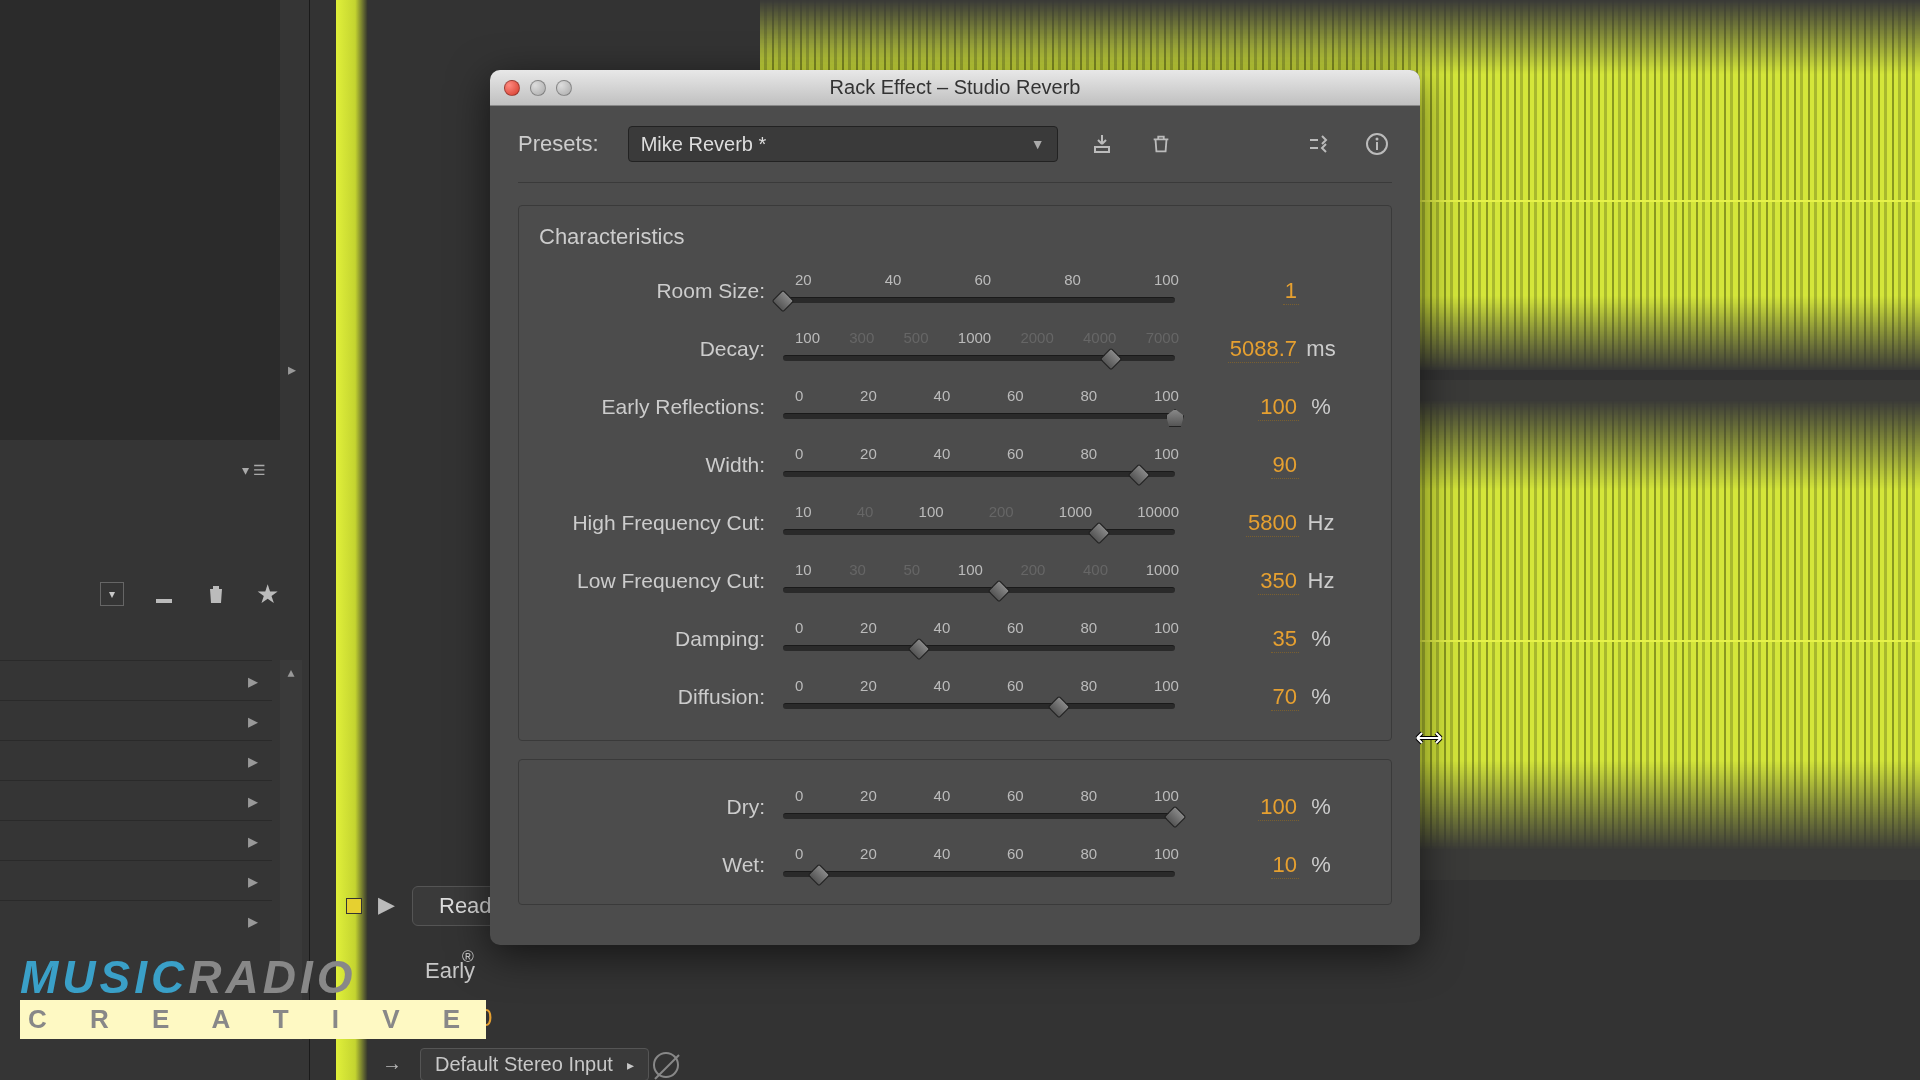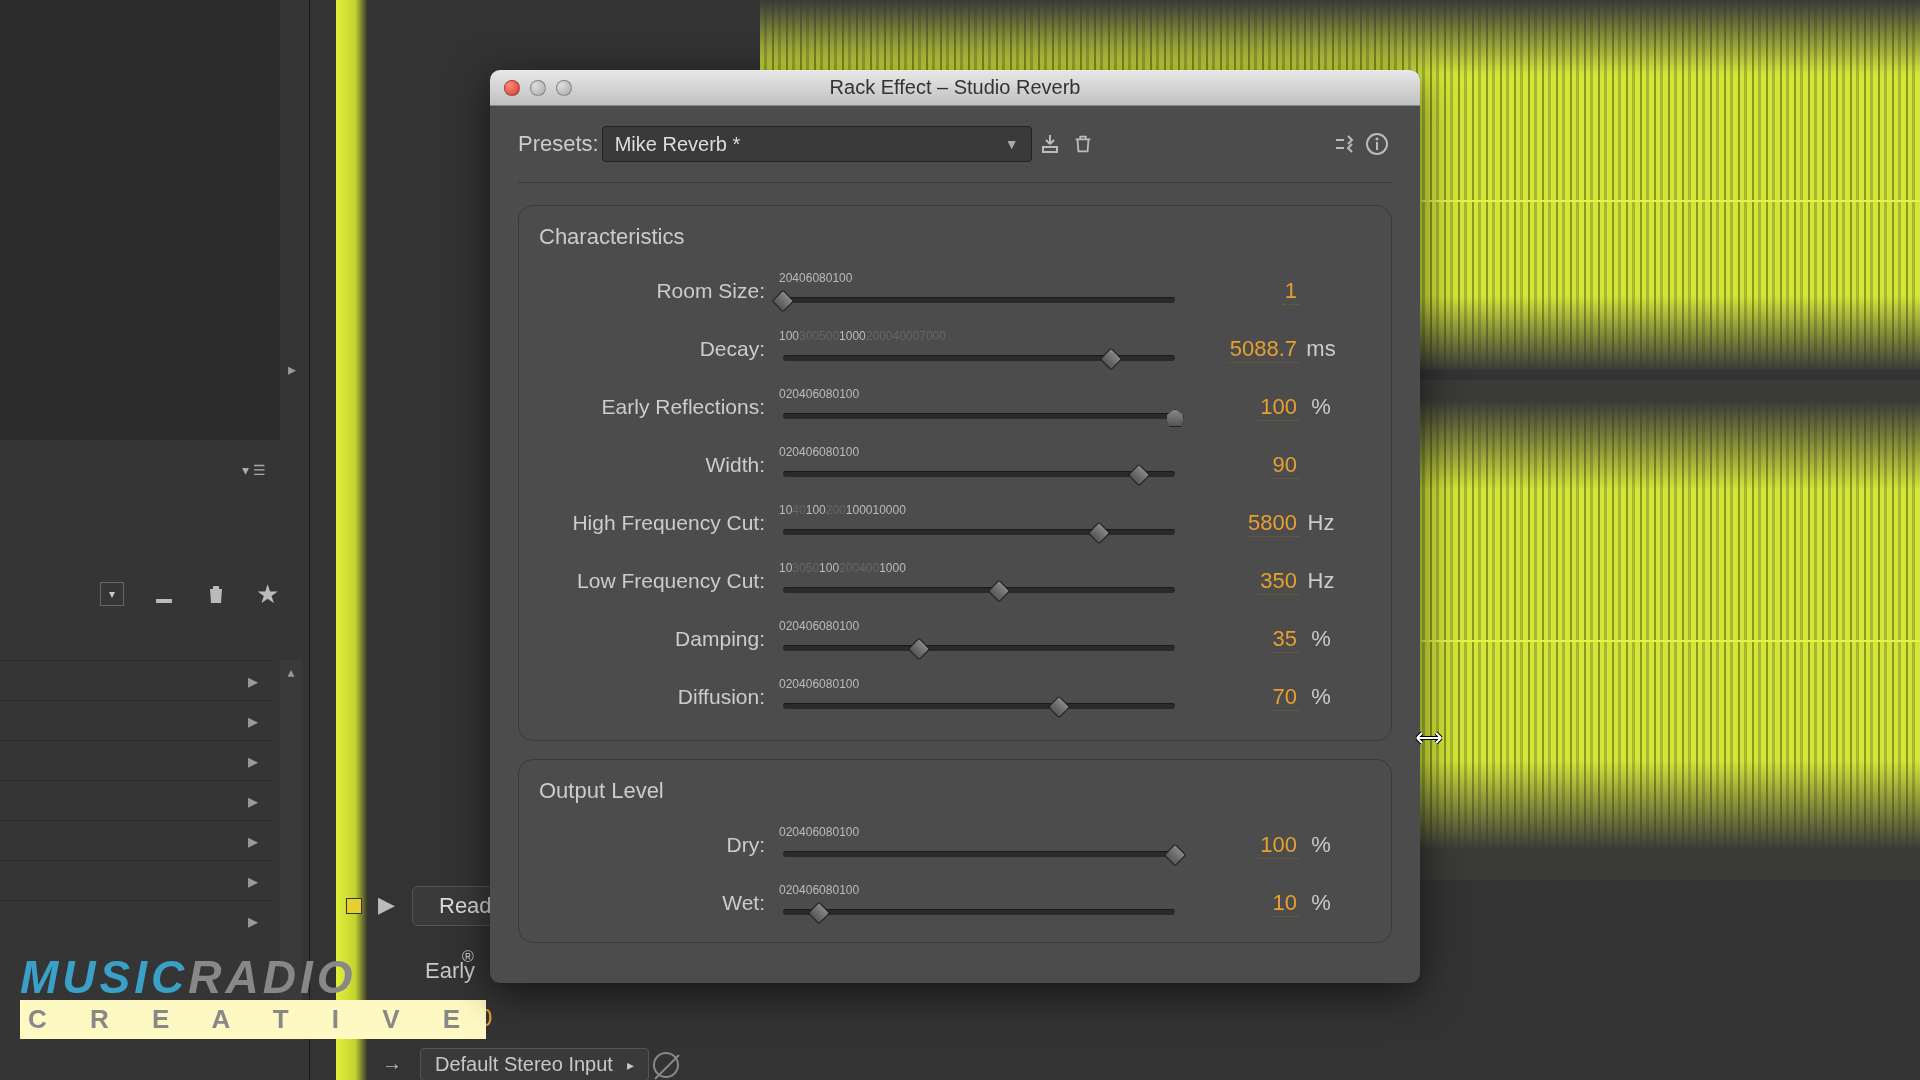--- a/index.html
+++ b/index.html
@@ -198,21 +198,21 @@
     text-align: center;
     color: #333;
     font-size: 20px;
     pointer-events: none;
   }
   .dialog-body {
     padding: 20px 28px 22px 28px;
   }
   .preset-row {
     display: flex; align-items: center;
-    gap: 3px;
+    gap: 29px;
     padding-bottom: 20px;
     border-bottom: 1px solid #3a3a3a;
     margin-bottom: 22px;
   }
   .preset-row .label { font-size: 22px; color: #ccc; }
   .preset-select {
     flex: 0 0 430px;
     height: 36px;
     background: #3a3a3a;
     border: 1px solid #222;
@@ -226,21 +226,21 @@
   .icon-btn {
     width: 30px; height: 30px;
     display: flex; align-items: center; justify-content: center;
     fill: #bbb;
     cursor: pointer;
   }
   .spacer { flex: 1; }
 
   .section {
     border: 1px solid #3a3a3a;
-    border-radius: 15px;
+    border-radius: 4px;
     padding: 18px 20px 14px 20px;
     margin-bottom: 18px;
     position: relative;
   }
   .section-title {
     font-size: 22px;
     color: #ccc;
     margin-bottom: 12px;
   }
   .param-row {
@@ -254,24 +254,24 @@
     padding-right: 14px;
     font-size: 21px;
     color: #ccc;
   }
   .slider-wrap {
     position: relative;
     height: 40px;
   }
   .ticks {
     position: absolute;
-    left: 0; right: 0; top: 0;
+    left: 16px; right: 0; top: 0;
     display: flex;
-    justify-content: flex-start;
-    font-size: 12px;
+    justify-content: space-between;
+    font-size: 15px;
     color: #bbb;
   }
   .ticks span.dim { color: #666; }
   .track {
     position: absolute;
     left: 4px; right: 4px; top: 26px;
     height: 6px;
     background: #2a2a2a;
     border-radius: 3px;
     border-top: 1px solid #1a1a1a;
@@ -620,21 +620,20 @@
               <div class="track"></div>
               <div class="thumb" style="left: 70%;"></div>
             </div>
             <div class="value">70</div>
             <div class="unit">%</div>
           </div>
         </div>
     </div>
 
     <div class="section" style="padding-bottom:10px;">
-      <div class="section-title">Output Level</div>
       <div id="out-params">
           <div class="param-row">
             <div class="param-label">Dry:</div>
             <div class="slider-wrap">
               <div class="ticks">
                 <span>0</span>
                 <span>20</span>
                 <span>40</span>
                 <span>60</span>
                 <span>80</span>

